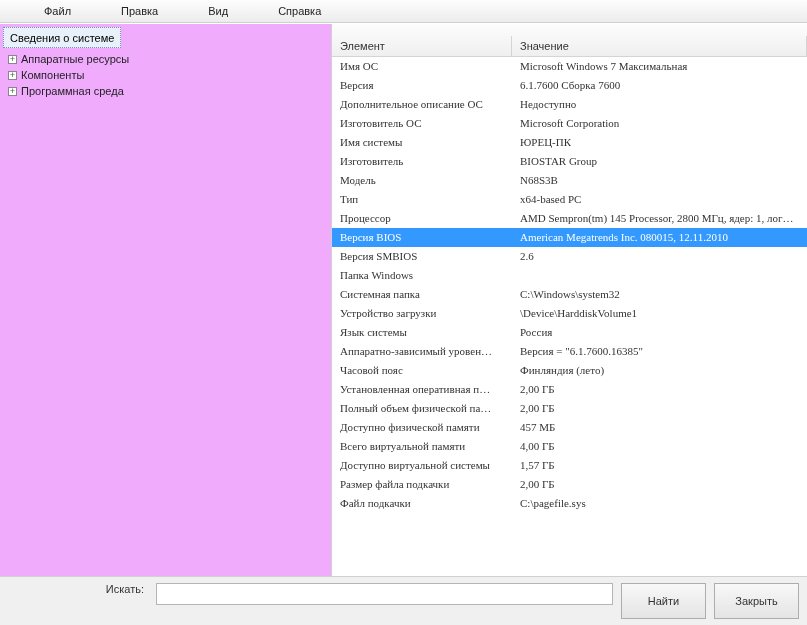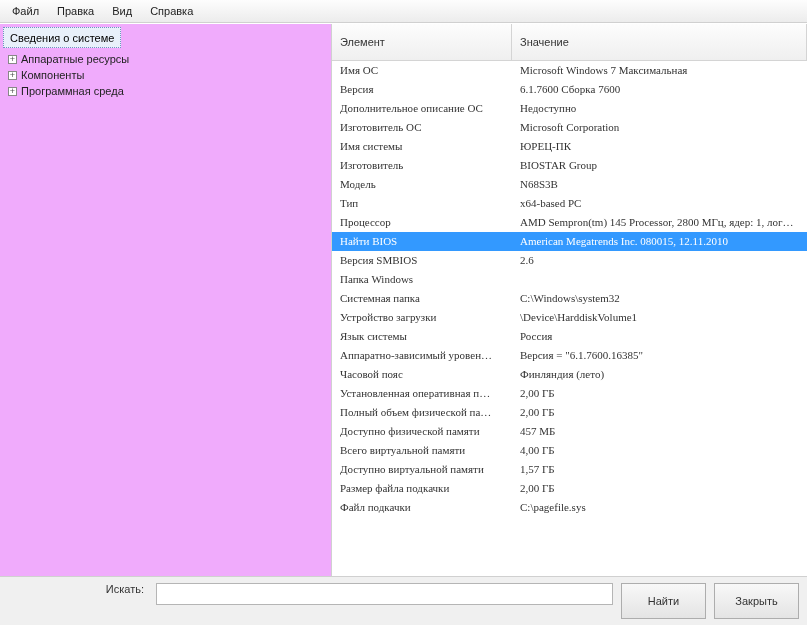--- a/index.html
+++ b/index.html
@@ -17,20 +17,21 @@
       display: flex;
       background: linear-gradient(#fdfdfd, #ececec);
       border-bottom: 1px solid #d0d0d0;
       padding: 2px 4px;
       gap: 2px;
     }
     .menubar-item {
       padding: 3px 8px;
       color: #222;
       cursor: default;
+      margin-left: 32px;
     }
     .main {
       flex: 1;
       display: flex;
       border-top: 1px solid #fff;
       overflow: hidden;
     }
     .tree-pane {
       width: 332px;
       border-right: 1px solid #d0d0d0;
@@ -69,24 +70,25 @@
       display: flex;
       flex-direction: column;
       overflow: hidden;
     }
     .list-header {
       display: flex;
       background: linear-gradient(#fdfdfd, #efefef);
       border-bottom: 1px solid #d4d4d4;
     }
     .list-header-cell {
-      padding: 12px 8px;
+      padding: 4px 8px;
       border-right: 1px solid #d4d4d4;
       color: #333;
       font-weight: normal;
+      margin-top: 12px;
     }
     .col-element { width: 180px; flex-shrink: 0; }
     .col-value { flex: 1; }
     .list-body {
       flex: 1;
       overflow: auto;
     }
     .list-row {
       display: flex;
       padding: 1px 0;
@@ -203,21 +205,21 @@
         </div>
         <div class="list-row">
           <div class="list-cell col-element">Тип</div>
           <div class="list-cell col-value">x64-based PC</div>
         </div>
         <div class="list-row">
           <div class="list-cell col-element">Процессор</div>
           <div class="list-cell col-value">AMD Sempron(tm) 145 Processor, 2800 МГц, ядер: 1, логич…</div>
         </div>
         <div class="list-row selected">
-          <div class="list-cell col-element">Найти BIOS</div>
+          <div class="list-cell col-element">Версия BIOS</div>
           <div class="list-cell col-value">American Megatrends Inc. 080015, 12.11.2010</div>
         </div>
         <div class="list-row">
           <div class="list-cell col-element">Версия SMBIOS</div>
           <div class="list-cell col-value">2.6</div>
         </div>
         <div class="list-row">
           <div class="list-cell col-element">Папка Windows</div>
         </div>
         <div class="list-row">
@@ -250,21 +252,21 @@
         </div>
         <div class="list-row">
           <div class="list-cell col-element">Доступно физической памяти</div>
           <div class="list-cell col-value">457 МБ</div>
         </div>
         <div class="list-row">
           <div class="list-cell col-element">Всего виртуальной памяти</div>
           <div class="list-cell col-value">4,00 ГБ</div>
         </div>
         <div class="list-row">
-          <div class="list-cell col-element">Доступно виртуальной памяти</div>
+          <div class="list-cell col-element">Доступно виртуальной системы</div>
           <div class="list-cell col-value">1,57 ГБ</div>
         </div>
         <div class="list-row">
           <div class="list-cell col-element">Размер файла подкачки</div>
           <div class="list-cell col-value">2,00 ГБ</div>
         </div>
         <div class="list-row">
           <div class="list-cell col-element">Файл подкачки</div>
           <div class="list-cell col-value">C:\pagefile.sys</div>
         </div>

